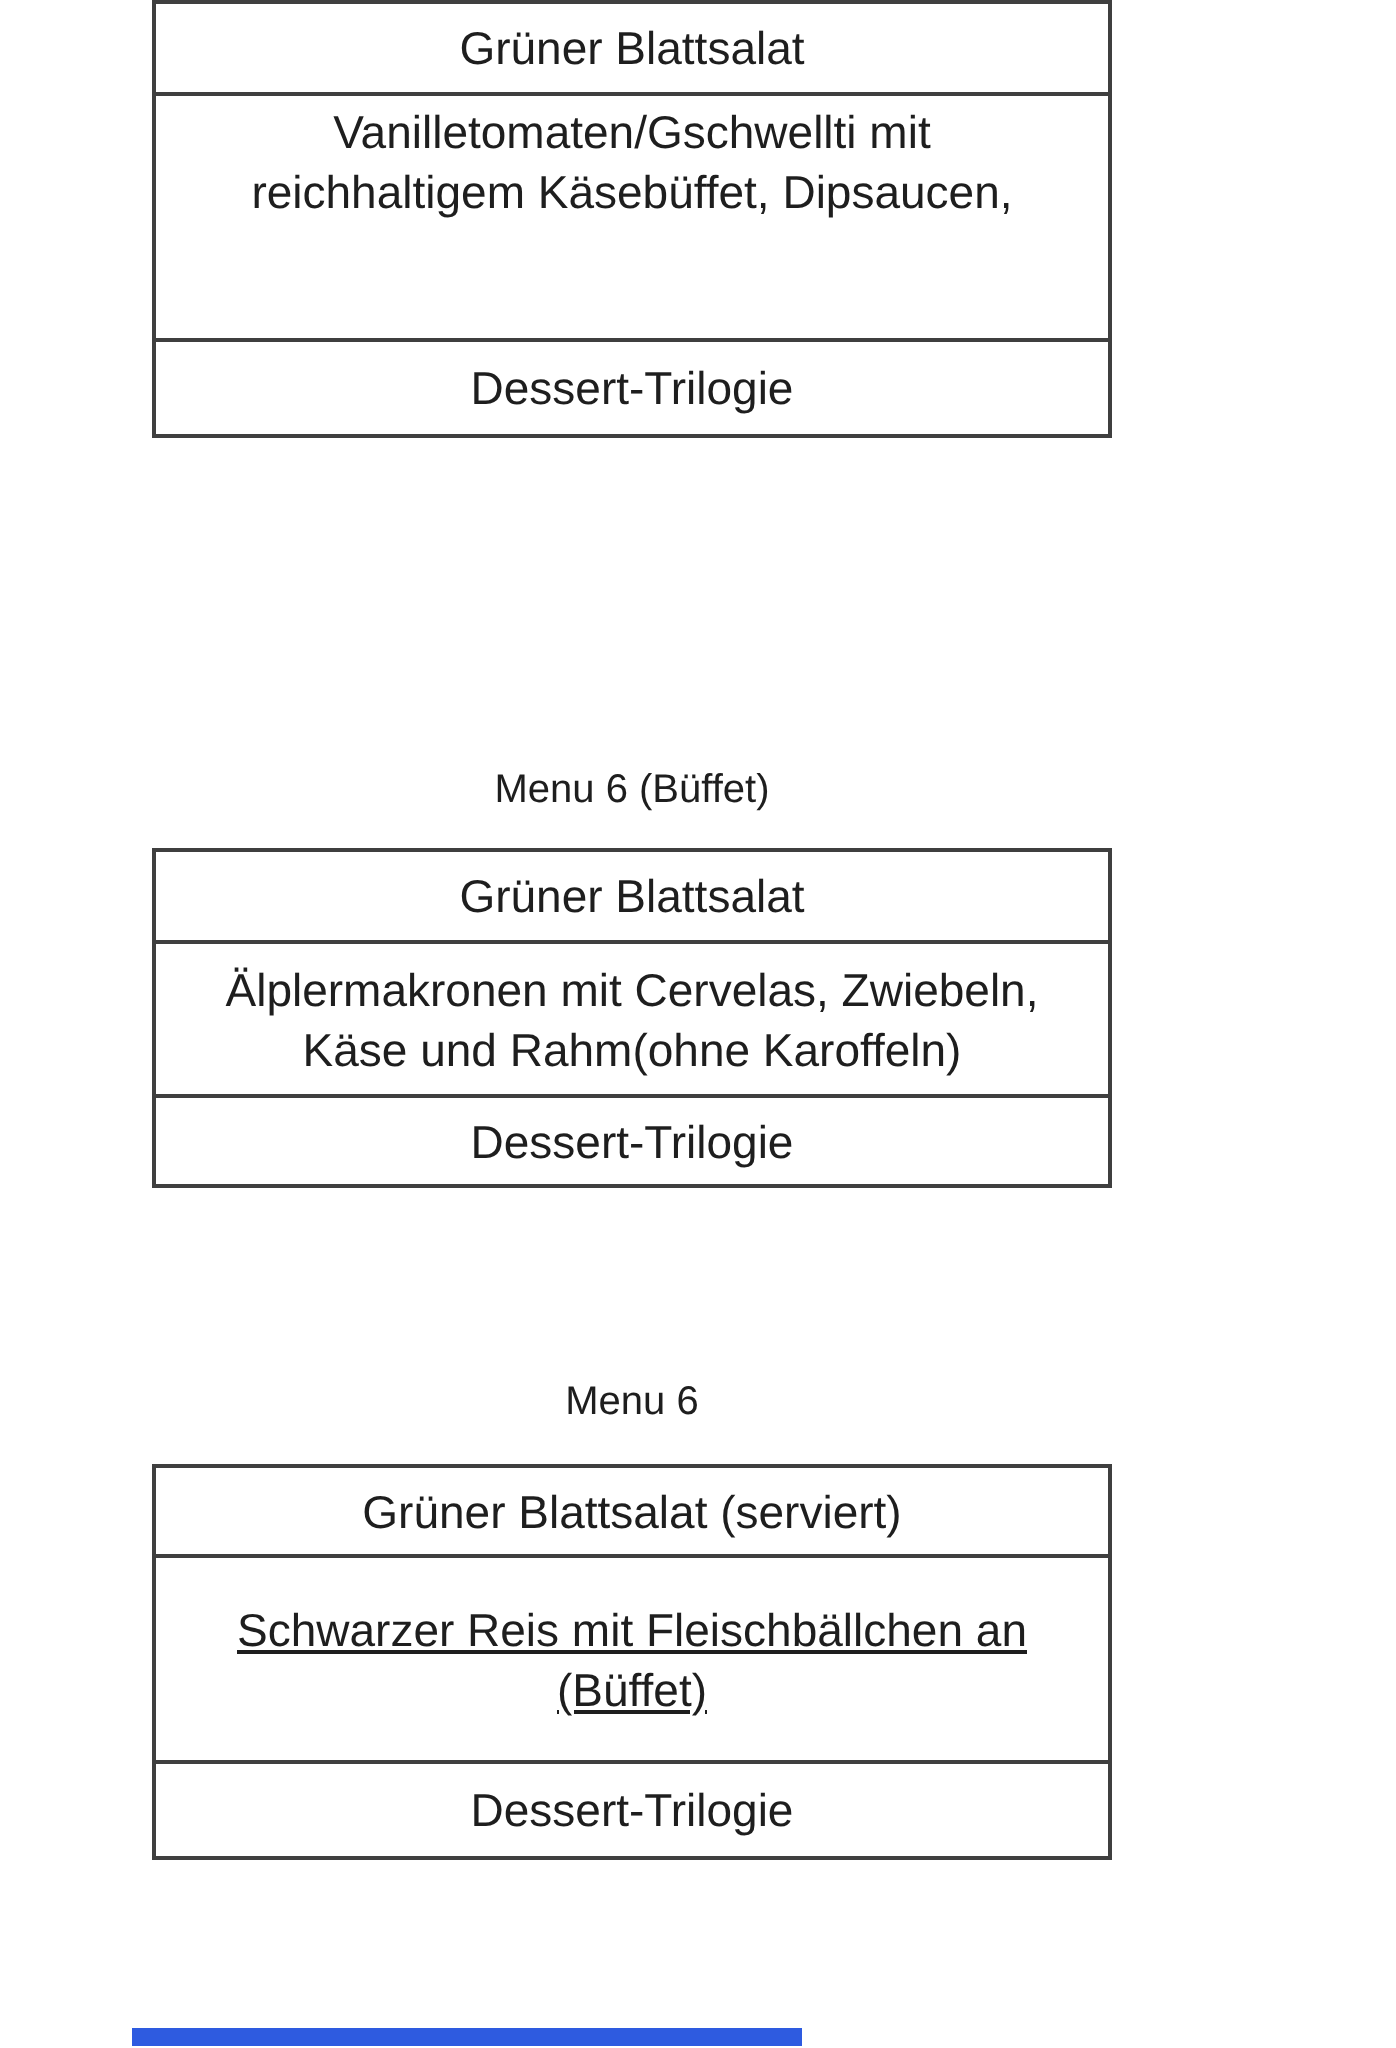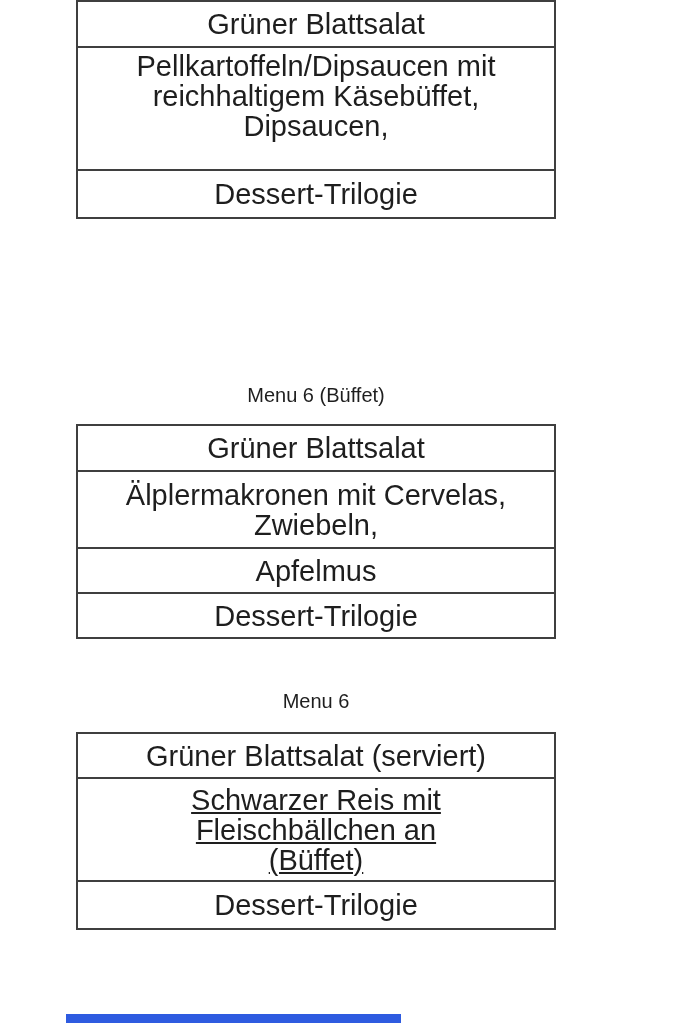--- a/index.html
+++ b/index.html
@@ -41,21 +41,21 @@
   .tb1 { top: 424px; }
   .tb2 { top: 732px; }
   .mrow {
     display: flex;
     flex-direction: column;
     align-items: center;
     justify-content: center;
     padding: 2px 10px;
     box-sizing: content-box;
     text-align: center;
-    font-size: 29px;
+    font-size: 23px;
     line-height: 30px;
     color: #1e1e1e;
   }
   .mrow + .mrow {
     border-top: 2px solid #3f3f3f;
   }
   .mrow.valign-top {
     justify-content: flex-start;
     padding-top: 3px;
   }
@@ -88,38 +88,36 @@
 <body>
 
 <div class="page">
 
   <h2 class="menu-title t0">Menu 5 (Büffet)</h2>
   <div class="mtable" id="menu-0">
       <div class="mrow">
         <span class="line">Grüner Blattsalat</span>
       </div>
       <div class="mrow valign-top">
-        <span class="line">Pellkartoffeln/Dipsaucen mit</span>
+        <span class="line">Vanilletomaten/Gschwellti mit</span>
         <span class="line">reichhaltigem Käsebüffet, Dipsaucen,</span>
       </div>
       <div class="mrow">
         <span class="line">Dessert-Trilogie</span>
       </div>
     </div>
 
   <h2 class="menu-title t1">Menu 6 (Büffet)</h2>
   <div class="mtable tb1" id="menu-1">
       <div class="mrow">
         <span class="line">Grüner Blattsalat</span>
       </div>
       <div class="mrow">
         <span class="line">Älplermakronen mit Cervelas, Zwiebeln,</span>
-      </div>
-      <div class="mrow">
-        <span class="line">Apfelmus</span>
+        <span class="line">Käse und Rahm(ohne Karoffeln)</span>
       </div>
       <div class="mrow">
         <span class="line">Dessert-Trilogie</span>
       </div>
     </div>
 
   <h2 class="menu-title t2">Menu 6</h2>
   <div class="mtable tb2" id="menu-2">
       <div class="mrow">
         <span class="line">Grüner Blattsalat (serviert)</span>

